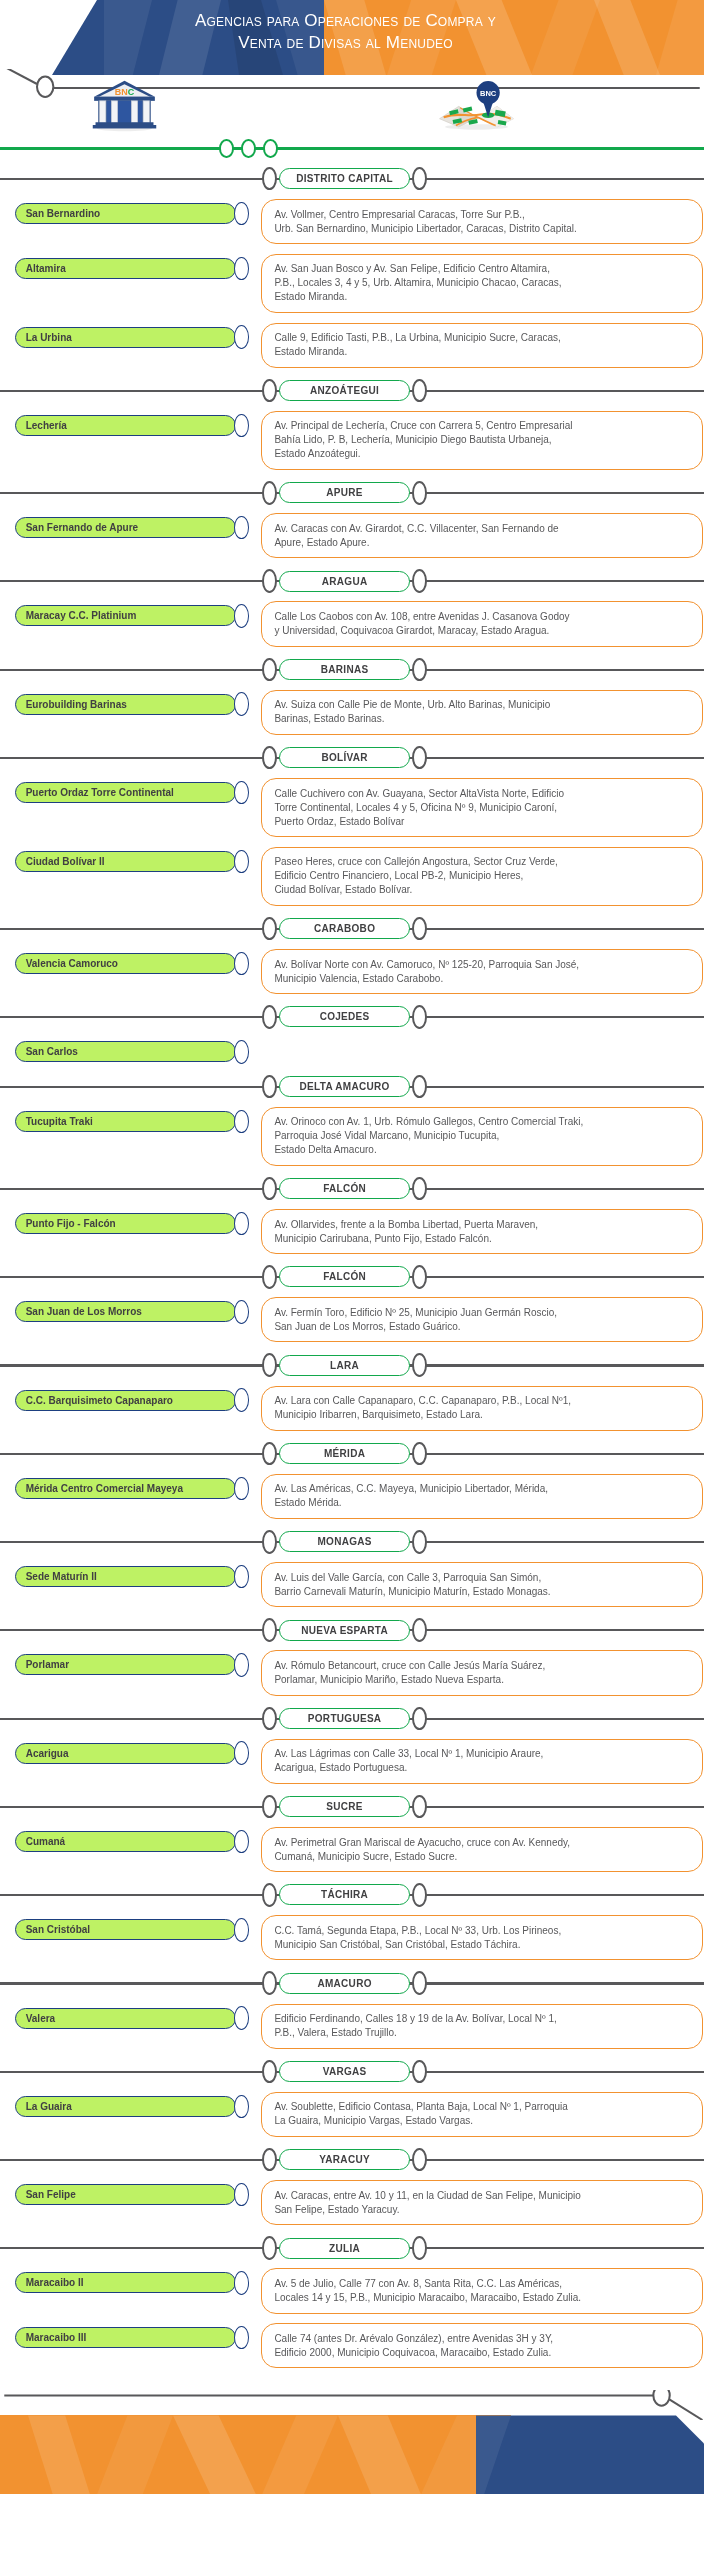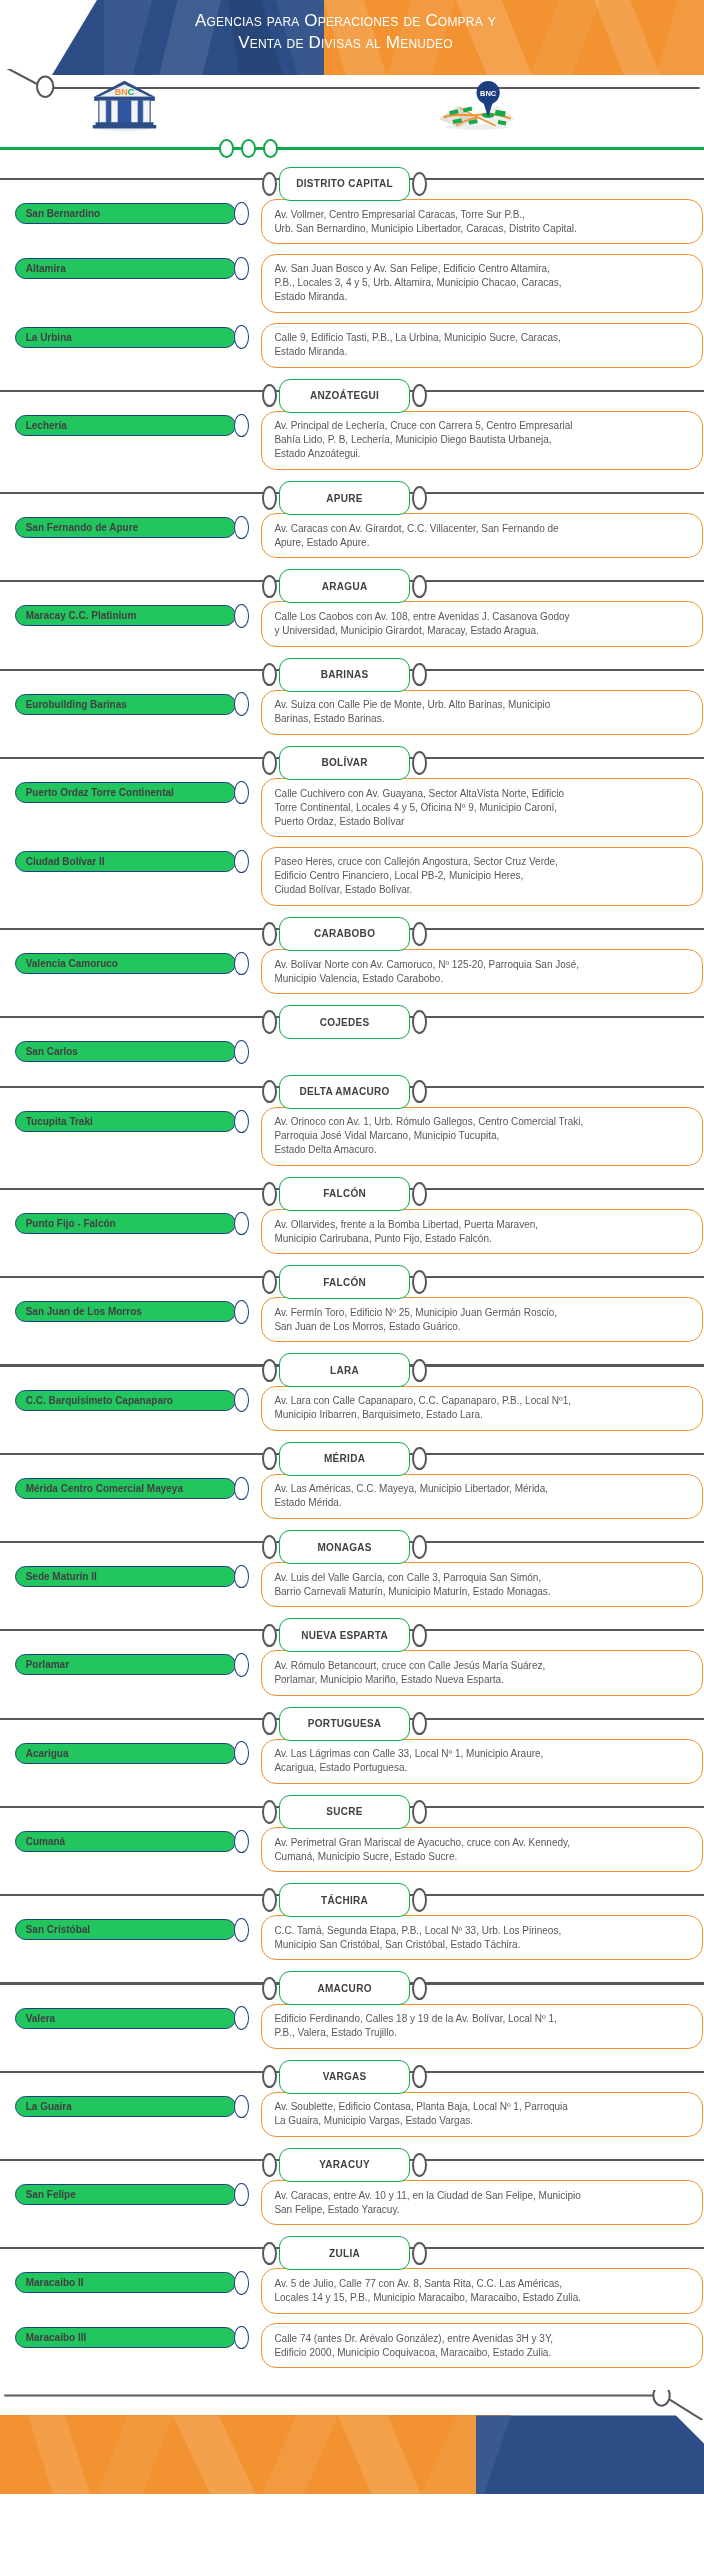--- a/index.html
+++ b/index.html
@@ -128,21 +128,21 @@
     z-index: 3;
   }
   .state-oval {
     width: 15px; height: 23.5px;
     border: 2.1px solid #58585a;
     border-radius: 50%;
     background: #ffffff;
     flex: 0 0 auto;
   }
   .state-pill {
-    height: 34px;
+    height: 21px;
     border: 1.7px solid #12a84c;
     border-radius: 11px;
     background: #ffffff;
     color: #404042;
     font-size: 10px;
     font-weight: bold;
     letter-spacing: 0.3px;
     display: flex;
     align-items: center;
     justify-content: center;
@@ -165,21 +165,21 @@
     flex: 0 0 261px;
     display: flex;
     align-items: center;
     padding-top: 2.8px;
   }
   .branch-pill {
     width: 221px;
     min-height: 21px;
     border: 1.7px solid #1d3f80;
     border-radius: 11.7px;
-    background: #22c55e;
+    background: #bef264;
     color: #404042;
     font-size: 10px;
     font-weight: bold;
     display: flex;
     align-items: center;
     padding: 2.1px 9.7px;
     margin-left: 15px;
   }
   .branch-oval {
     width: 15px; height: 23.5px;
@@ -408,21 +408,21 @@
         <div class="state-oval"></div>
       </div>
     </div>
     <div class="agencies">
   <div class="agency-row">
     <div class="branch-wrap">
       <div class="branch-pill">Maracay C.C. Platinium</div>
       <div class="branch-oval"></div>
     </div>
     <div class="addr-box">Calle Los Caobos con Av. 108, entre Avenidas J. Casanova Godoy
-y Universidad, Municipio Girardot, Maracay, Estado Aragua.</div>
+y Universidad, Coquivacoa Girardot, Maracay, Estado Aragua.</div>
   </div>
 </div>
   </div>
 
   <div class="section">
     <div class="state-bar">
       <div class="state-line"></div>
       <div class="state-group">
         <div class="state-oval"></div>
         <div class="state-pill">BARINAS</div>

